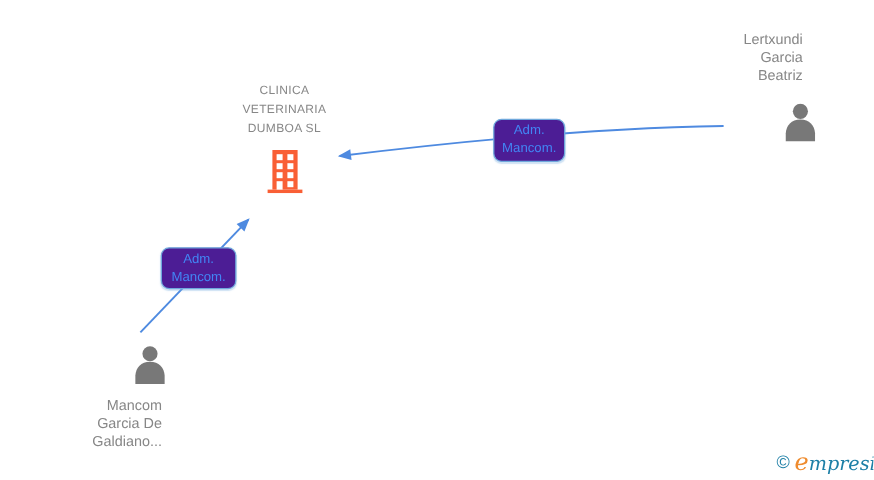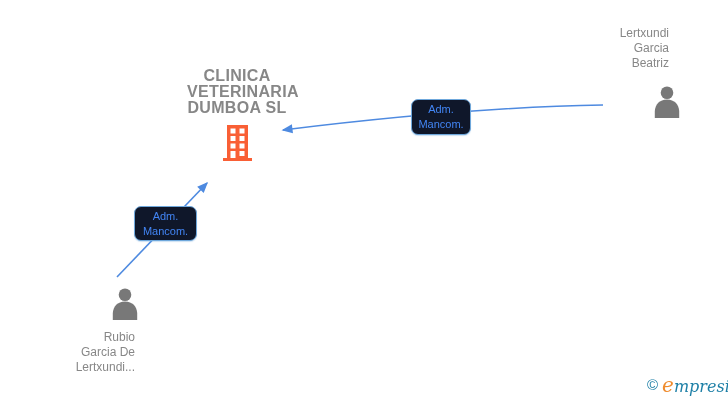--- a/index.html
+++ b/index.html
@@ -34,22 +34,22 @@
   
   .company-node {
     position: absolute;
     left: 187px; top: 68px;
     width: 100px;
     z-index: 2;
     text-align: center;
     cursor: pointer;
   }
   .company-title {
-    font-size: 16px;
-    font-weight: bold;
+    font-size: 10px;
+    font-weight: normal;
     line-height: 16px;
     color: var(--text_gray, #878787);
     letter-spacing: 0.3px;
   }
   .building-svg {
     margin-top: 9px;
     fill: var(--building_orange, #f95f35);
   }
   .building-window { fill: #ffffff; }
   
@@ -68,21 +68,21 @@
     margin: 0 auto;
   }
   #person-beatriz .person-name { width: 74px; }
   #person-rubio   .person-name { width: 70px; margin-top: 6px; }
   .person-svg { fill: var(--person_gray, #787878); }
   #person-beatriz .person-svg { margin-top: 15px; }
   
   .relation-label {
     position: absolute;
     z-index: 3;
-    background: #0f172a;
+    background: #4c1d95;
     border: 1.5px solid var(--label_border_blue, #6fa8dc);
     border-radius: 7px;
     box-shadow: 0 1px 1px rgba(111,168,220,0.35);
     text-align: center;
     color: var(--label_text_blue, #4285f4);
     font-size: 11px;
     line-height: 15px;
     padding-top: 2px;
     box-sizing: border-box;
     cursor: pointer;
@@ -151,21 +151,21 @@
       <circle cx="15" cy="6.8" r="6.3"></circle>
       <path d="M15 13.5 C7.5 13.5 3.2 18.5 2.8 25 L2.8 32 L27.2 32 L27.2 25 C26.8 18.5 22.5 13.5 15 13.5 Z"></path>
     </svg>
   </div>
 
   <div class="person-node" id="person-rubio">
     <svg class="person-svg" width="30" height="32" viewBox="0 0 30 32">
       <circle cx="15" cy="6.8" r="6.3"></circle>
       <path d="M15 13.5 C7.5 13.5 3.2 18.5 2.8 25 L2.8 32 L27.2 32 L27.2 25 C26.8 18.5 22.5 13.5 15 13.5 Z"></path>
     </svg>
-    <div class="person-name">Rubio Garcia De Lertxundi...</div>
+    <div class="person-name">Mancom Garcia De Galdiano...</div>
   </div>
 
   <div class="relation-label" id="label-beatriz">
     <div>Adm.</div>
     <div>Mancom.</div>
   </div>
   <div class="relation-label" id="label-rubio">
     <div>Adm.</div>
     <div>Mancom.</div>
   </div>

